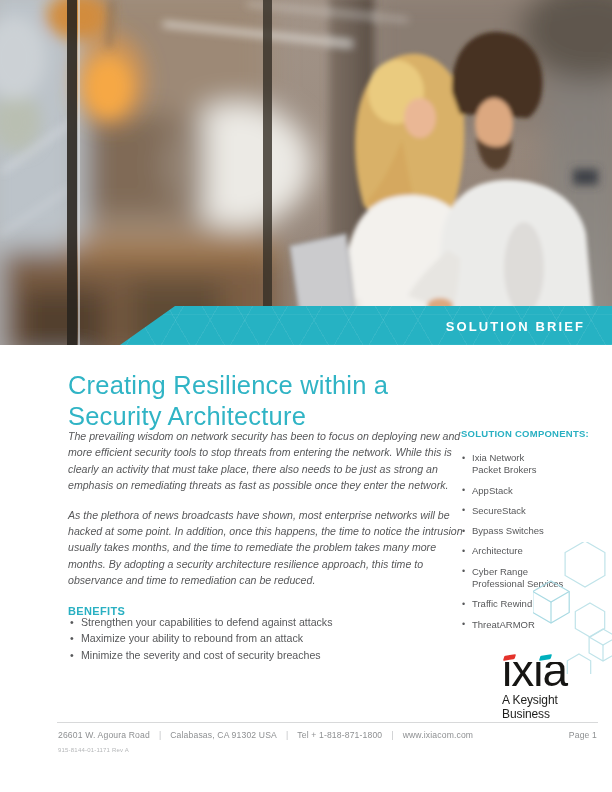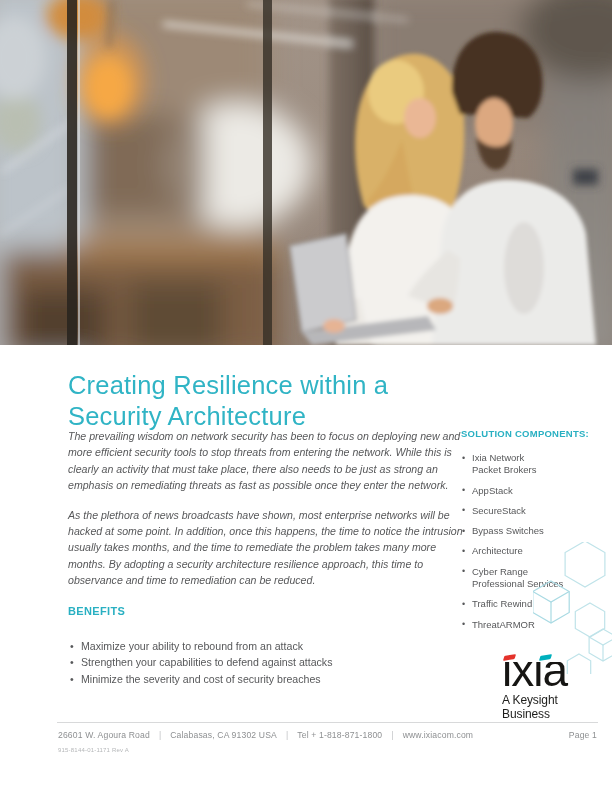--- a/index.html
+++ b/index.html
@@ -32,21 +32,21 @@
     color:#30b4c5;font-size:25.5px;line-height:30.5px;font-weight:400;
     letter-spacing:0.2px;white-space:pre-line;
   }
   
   .left-col{position:absolute;left:68px;top:428px;width:396px;}
   .section-heading{
     margin:0 0 10px;color:#29b0c2;font-size:11px;font-weight:700;
     letter-spacing:0.35px;white-space:pre-wrap;
   }
   .left-col p{margin:0 0 13px;color:#57585a;font-size:10.6px;line-height:16.4px;font-style:italic;}
-  .benefits-heading{margin-top:16px;margin-bottom:24px;}
+  .benefits-heading{margin-top:16px;margin-bottom:0;}
   ul.benefits{list-style:none;margin:0;padding:0;}
   ul.benefits li{
     position:relative;padding-left:13px;margin:0 0 5px;
     color:#57585a;font-size:10.6px;line-height:11.5px;
   }
   ul.benefits li::before{content:"\2022";position:absolute;left:2px;top:0;color:#57585a;}
   
   .sidebar{position:absolute;left:461px;top:428px;width:140px;}
   .sidebar h3{
     margin:0 0 13px;color:#29b0c2;font-size:9.5px;font-weight:700;letter-spacing:0.25px;
@@ -173,31 +173,34 @@
         <ellipse cx="440" cy="306" rx="13" ry="8" fill="#dba87f"></ellipse>
       </g>
       <g>
         <rect x="67" y="0" width="10" height="345" fill="#29241f" opacity="0.88"></rect>
         <line x1="79" y1="0" x2="79" y2="345" stroke="#dfe4e8" stroke-width="1.6" opacity="0.75"></line>
         <rect x="263" y="0" width="9" height="345" fill="#352e26" opacity="0.8"></rect>
       </g>
     </svg>
   </div>
 
+  <div class="banner">
+    <span class="banner-label">SOLUTION BRIEF</span>
+  </div>
 
   <h1 class="title">Creating Resilience within a
 Security Architecture</h1>
 
   <div class="left-col">
     <p>The prevailing wisdom on network security has been to focus on deploying new and more efficient security tools to stop threats from entering the network. While this is clearly an activity that must take place, there also needs to be just as strong an emphasis on remediating threats as fast as possible once they enter the network.</p>
     <p>As the plethora of news broadcasts have shown, most enterprise networks will be hacked at some point. In addition, once this happens, the time to notice the intrusion usually takes months, and the time to remediate the problem takes many more months. By adopting a security architecture resilience approach, this time to observance and time to remediation can be reduced.</p>
     <h2 class="section-heading benefits-heading">BENEFITS</h2>
     <ul class="benefits">
+      <li>Strengthen your capabilities to defend against attacks</li>
       <li>Maximize your ability to rebound from an attack</li>
-      <li>Strengthen your capabilities to defend against attacks</li>
       <li>Minimize the severity and cost of security breaches</li>
     </ul>
   </div>
 
   <aside class="sidebar">
     <h3>SOLUTION COMPONENTS:</h3>
     <ul>
       <li>Ixia Network
 Packet Brokers</li>
       <li>AppStack</li>

